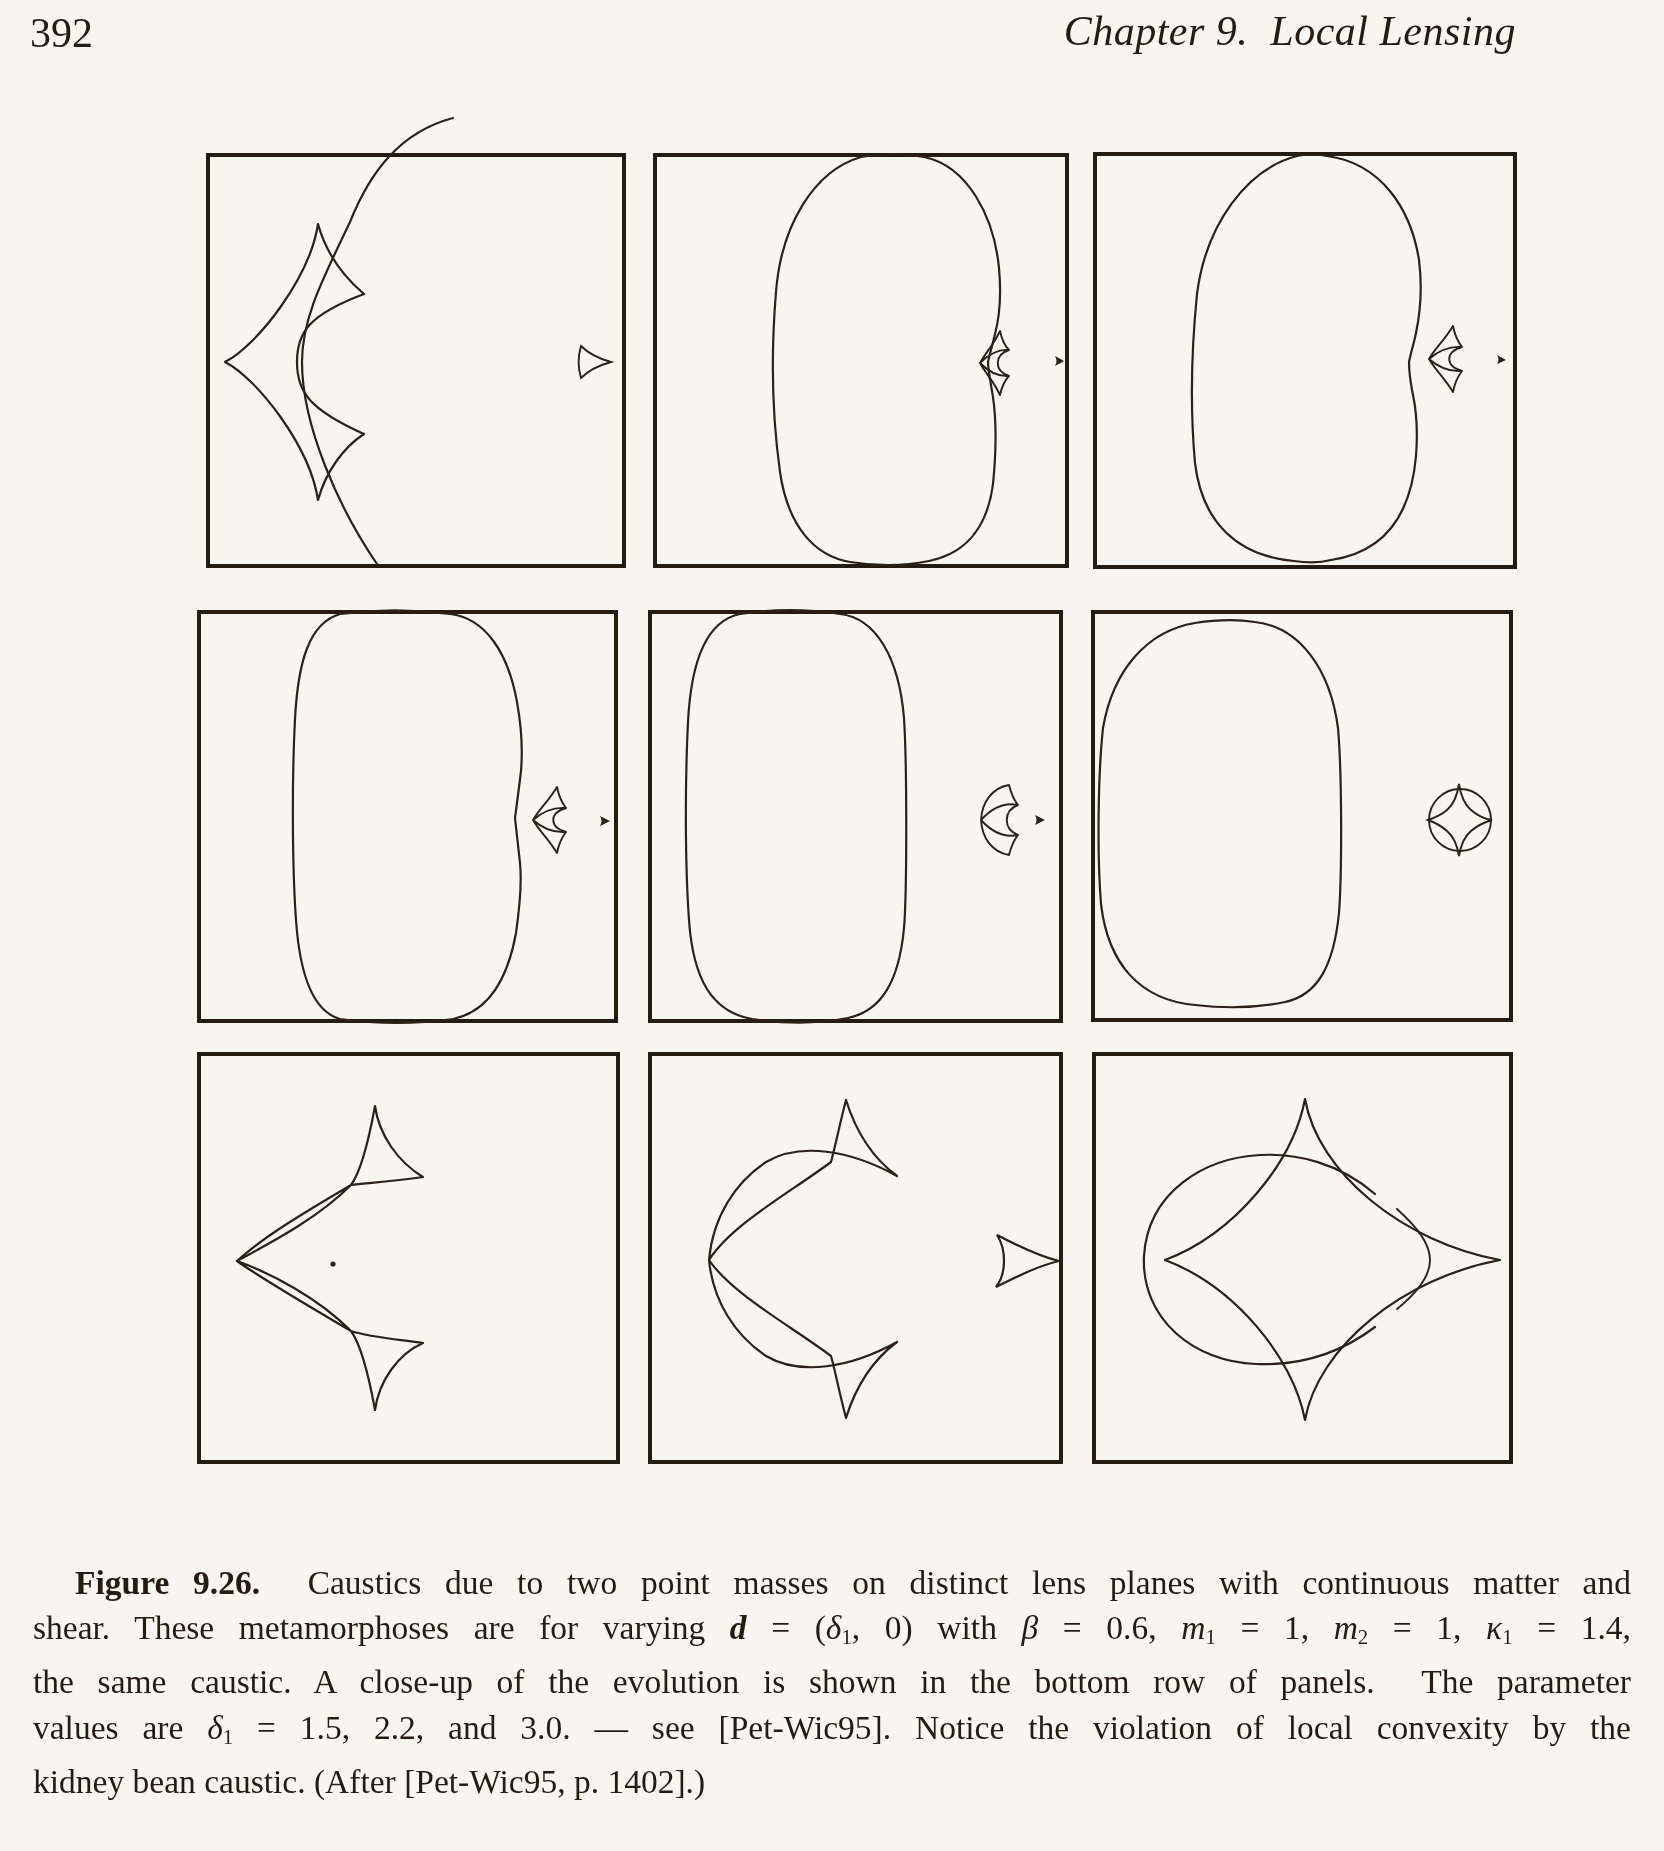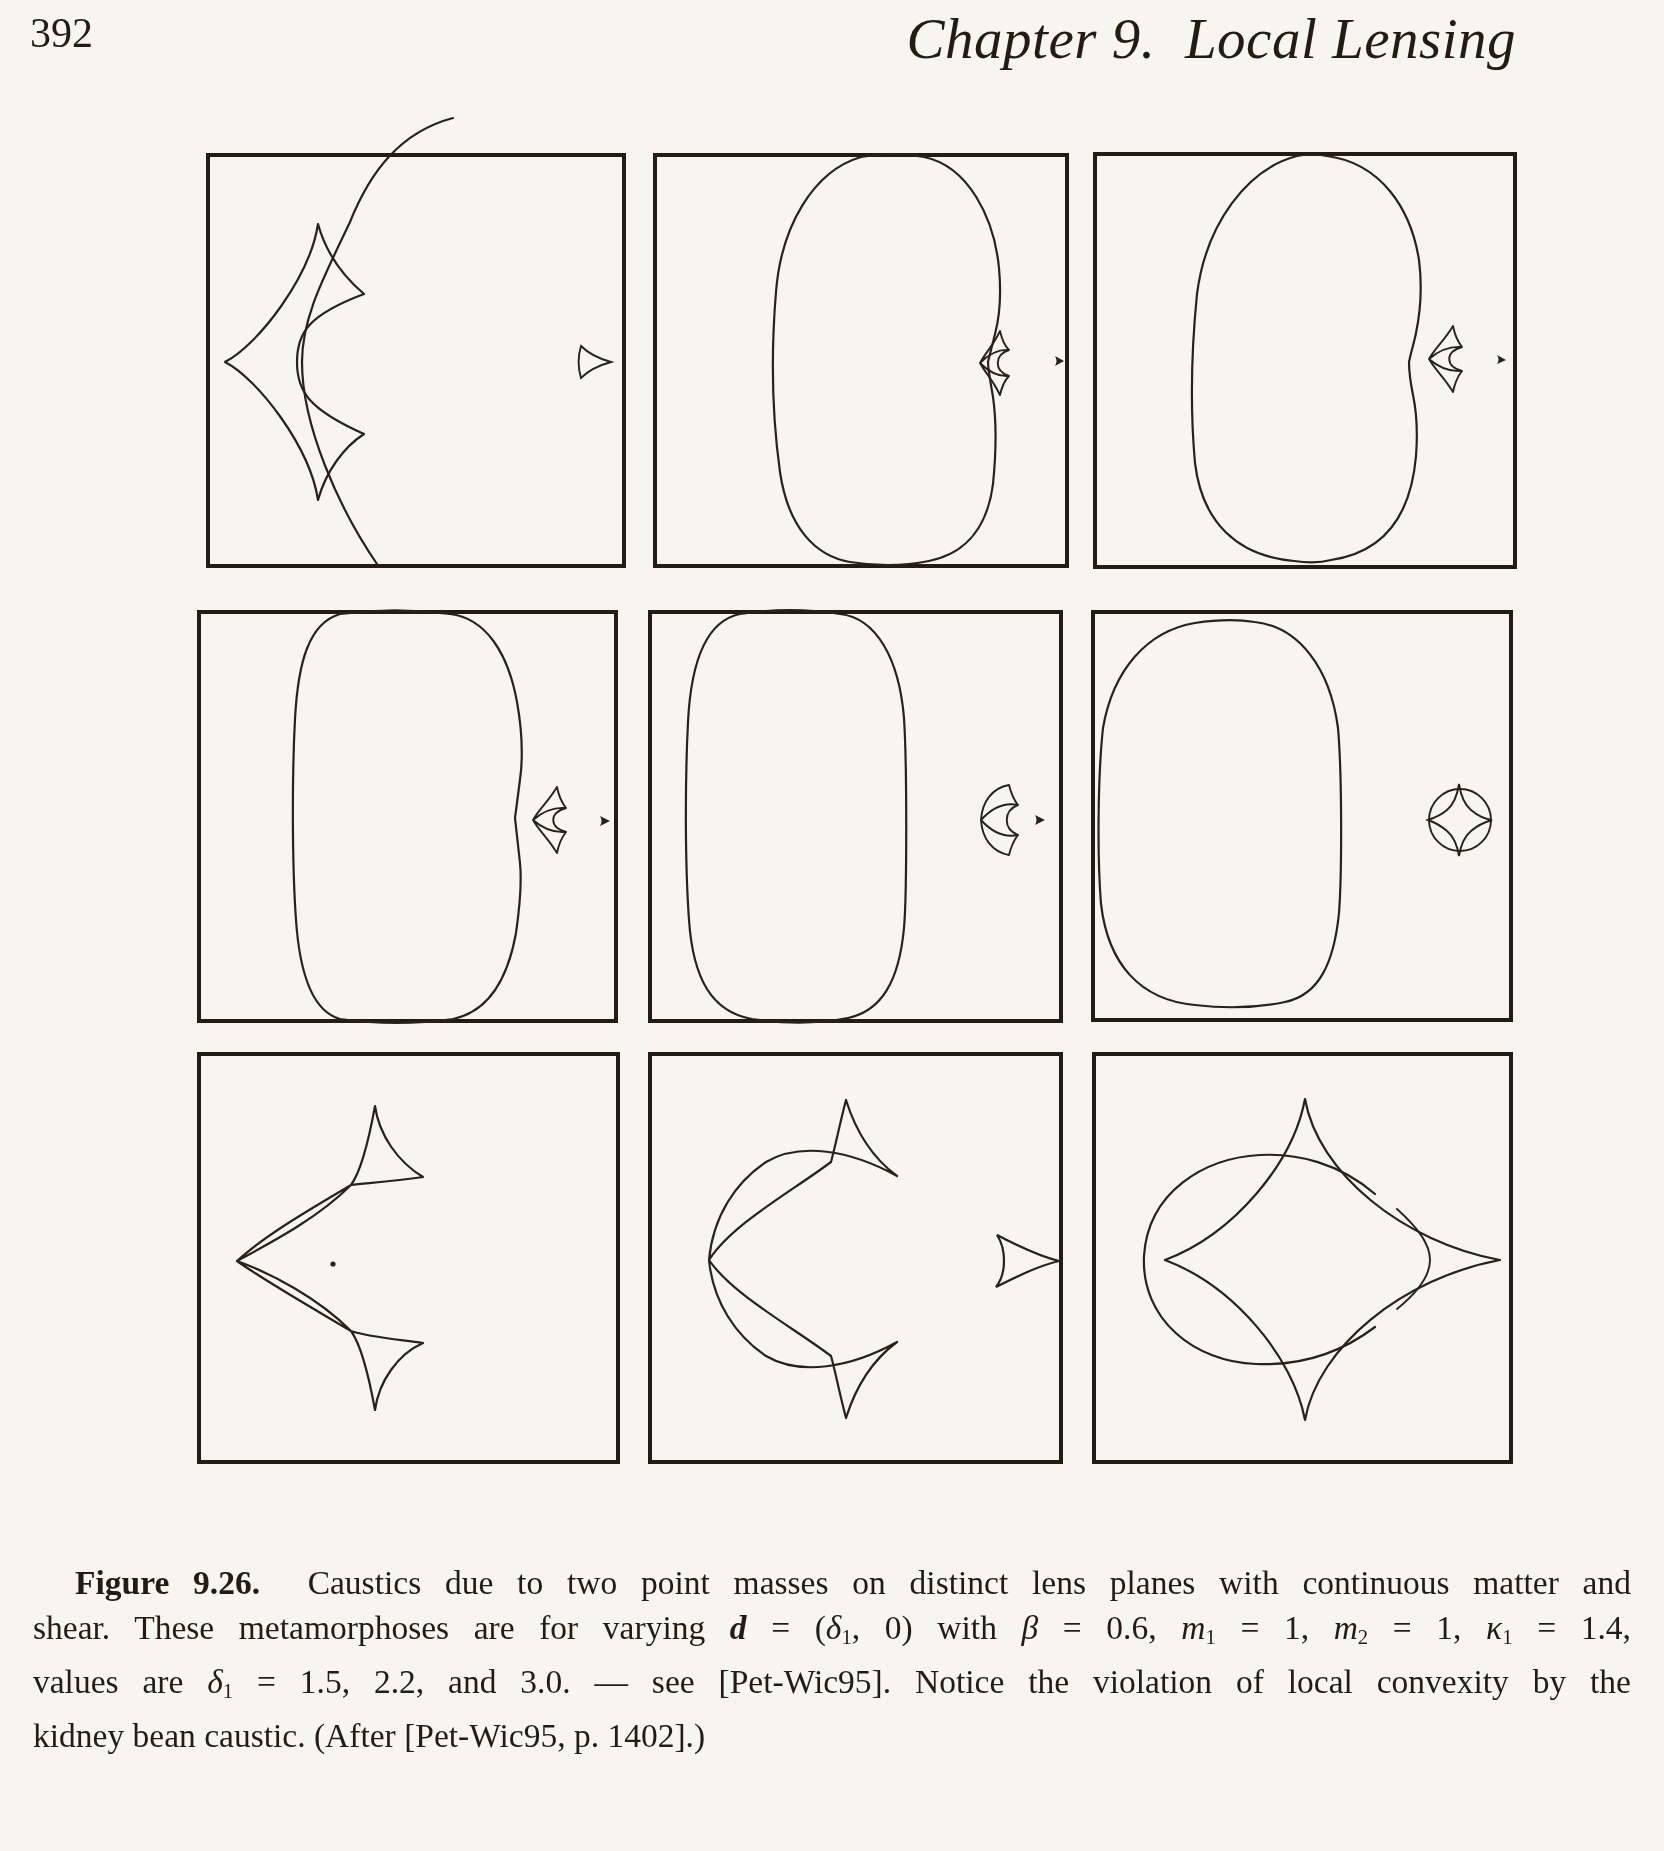--- a/index.html
+++ b/index.html
@@ -16,21 +16,21 @@
     position:relative;
     overflow:hidden;
   }
   .page{position:absolute;inset:0;}
   .page-number{
     position:absolute;left:30px;top:10px;
     font-size:42px;line-height:1.1;
   }
   .running-head{
     position:absolute;top:8px;right:148px;
-    font-size:57px;font-style:italic;line-height:1.1;
+    font-size:42px;font-style:italic;line-height:1.1;
     letter-spacing:0.5px;
   }
   .panel{
     position:absolute;
     border:4px solid #241c13;
     background:transparent;
     box-sizing:border-box;
   }
   .panel svg{
     display:block;width:100%;height:100%;
@@ -135,17 +135,18 @@
     <svg viewBox="0 0 413 404" preserveAspectRatio="none">
       <path class="stroke" d="M279,138 C243,107 201,97 164,99 C108,102 52,136 48,200 C45,264 99,306 160,308 C206,310 246,296 279,271"></path>
       <path class="stroke" d="M209,43 C197,107 138,178 69,204 M69,204 C138,230 197,301 209,364 M209,43 C222,117 307,186 404,204 M209,364 C222,291 307,222 404,204"></path>
       <path class="stroke-thin" d="M301,153 C322,172 334,188 334,204 C334,220 322,236 301,253"></path>
     </svg>
   </div>
 
   <div class="caption">
     <div class="cap-line"><span class="seg-b">Figure 9.26.</span><span>&nbsp; Caustics due to two point masses on distinct lens planes with continuous matter and</span></div>
     <div class="cap-line"><span>shear. These metamorphoses are for varying </span><span class="seg-bi">d</span><span> = (</span><span class="seg-i">δ</span><span class="seg-sub">1</span><span>, 0) with </span><span class="seg-i">β</span><span> = 0.6, </span><span class="seg-i">m</span><span class="seg-sub">1</span><span> = 1, </span><span class="seg-i">m</span><span class="seg-sub">2</span><span> = 1, </span><span class="seg-i">κ</span><span class="seg-sub">1</span><span> = 1.4,</span></div>
+    <div class="cap-line"><span>the same caustic. A close-up of the evolution is shown in the bottom row of panels.&nbsp; The parameter</span></div>
     <div class="cap-line"><span>values are </span><span class="seg-i">δ</span><span class="seg-sub">1</span><span> = 1.5, 2.2, and 3.0. — see [Pet-Wic95]. Notice the violation of local convexity by the</span></div>
     <div class="cap-line last"><span>kidney bean caustic. (After [Pet-Wic95, p. 1402].)</span></div>
   </div>
 
 </div>
 
 </body></html>

